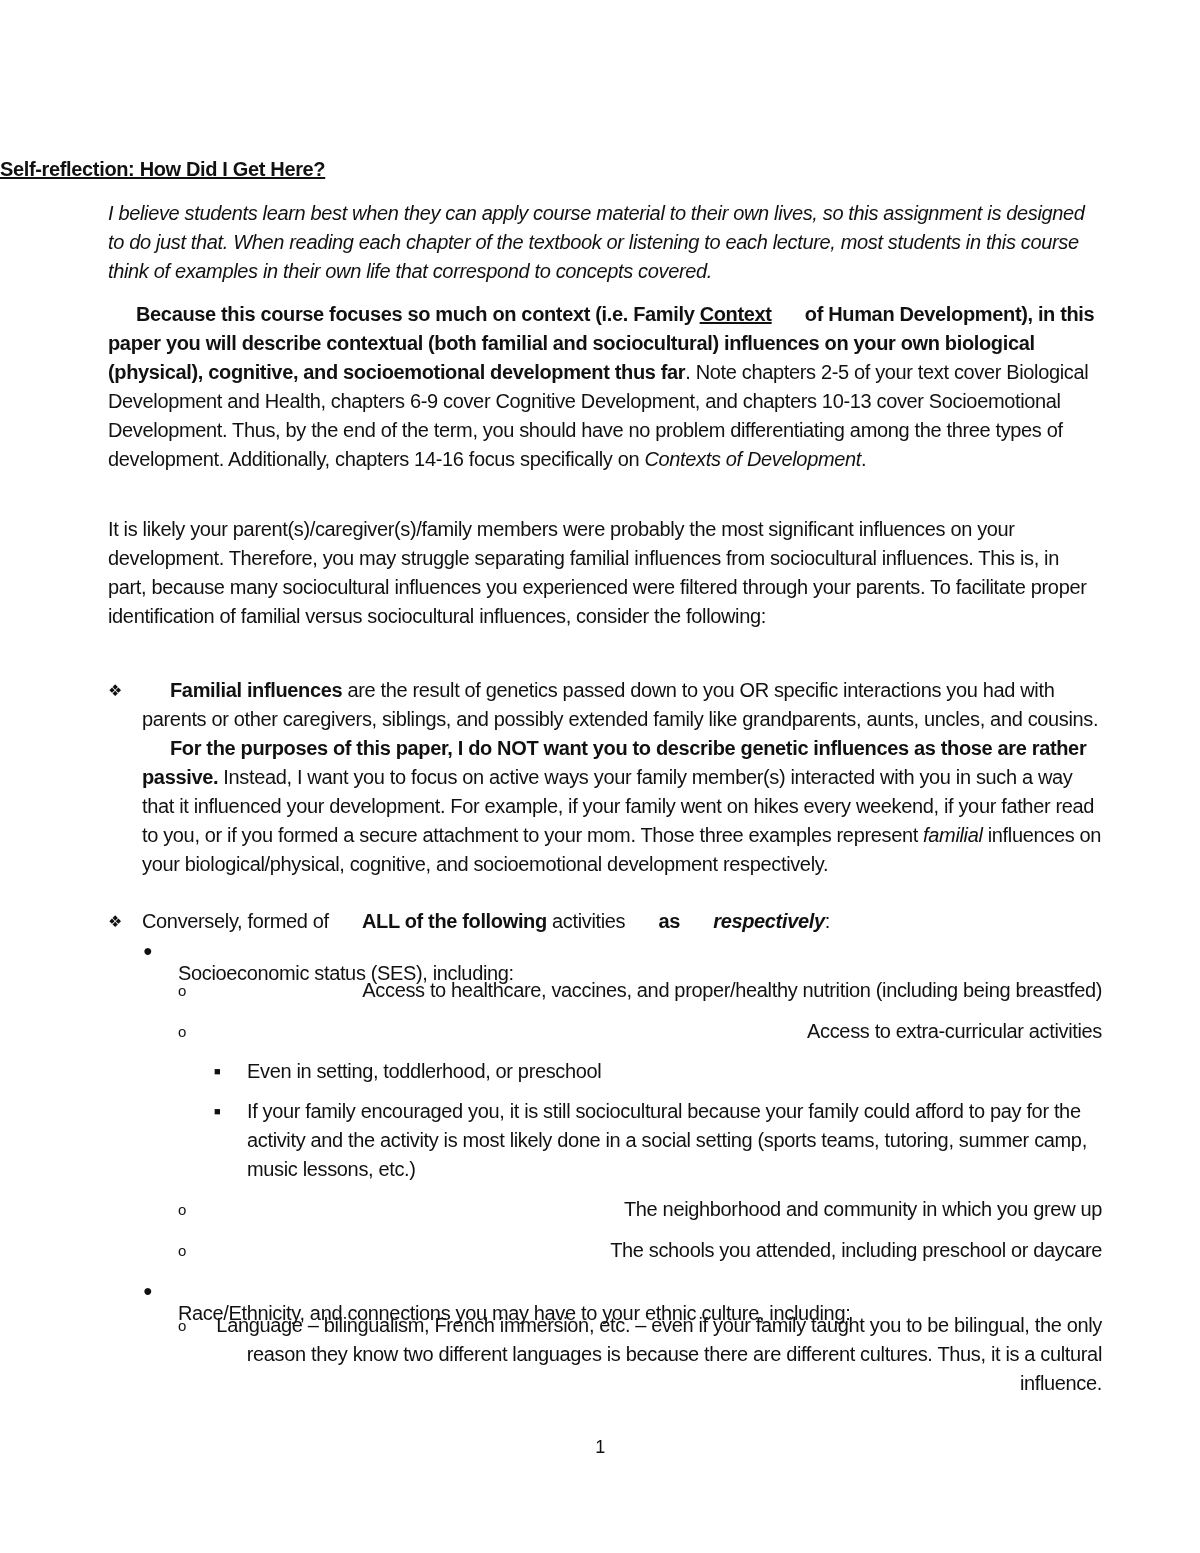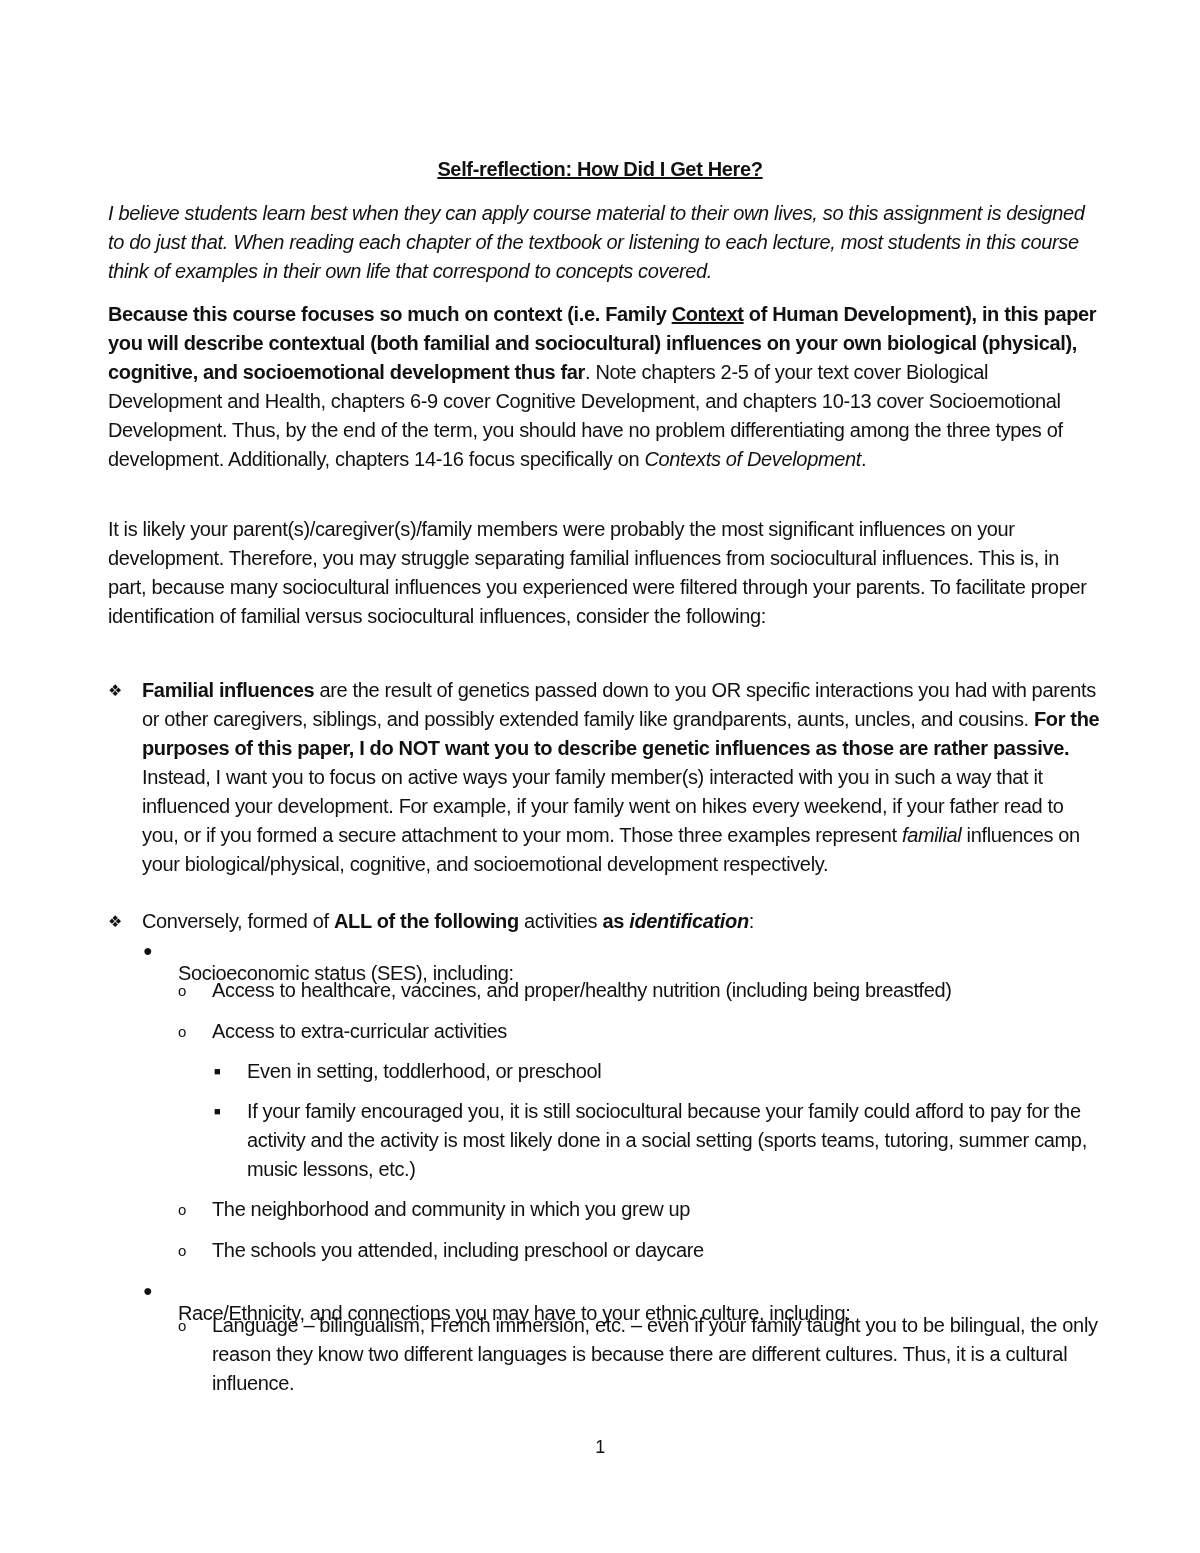--- a/index.html
+++ b/index.html
@@ -6,37 +6,37 @@
   body { width: 1200px; height: 1553px; position: relative; overflow: hidden; }
   .page {
     position: absolute; left: 0; top: 0; width: 1200px; height: 1553px;
     font-family: "Liberation Sans Narrow", "Liberation Sans", sans-serif;
     color: #111;
     font-size: 20px;
     line-height: 29px;
     letter-spacing: -0.35px;
   }
   .title {
-    position: absolute; left: 0; top: 155px; width: 1200px; text-align: center;
+    position: absolute; left: 0; top: 155px; width: 1200px; text-align: left;
     font-weight: bold; text-decoration: underline; font-size: 20px;
   }
   .para { position: absolute; left: 108px; width: 990px; margin: 0; }
   .p1 { top: 199px; font-style: italic; }
   .p2 { top: 300px; }
   .p3 { top: 515px; }
-  b { font-weight: bold; }
+  b { font-weight: bold; margin-left: 28px; }
   i { font-style: italic; }
   .bu { font-weight: bold; text-decoration: underline; margin-top: 11px; }
   .item { position: absolute; left: 108px; width: 990px; }
   .item .marker { position: absolute; left: 0; top: 0; width: 30px; font-size: 16px; }
   .item .text { position: absolute; left: 34px; width: 960px; }
   .lvl2 .marker { left: 35px; }
   .lvl2 .text { left: 70px; width: 920px; margin-top: 23px; }
   .lvl3 .marker { left: 70px; font-size: 15px; }
-  .lvl3 .text { left: 104px; width: 890px; }
+  .lvl3 .text { left: 104px; width: 890px; text-align: right; }
   .lvl4 .marker { left: 106px; font-size: 11px; }
   .lvl4 .text { left: 139px; width: 850px; }
   .pagenum { position: absolute; left: 0; top: 1433px; width: 1200px; text-align: center; font-size: 18px; }
 </style>
 </head>
 <body>
 
 <div class="page">
 
   <div class="title">Self-reflection: How Did I Get Here?</div>
@@ -47,21 +47,21 @@
 
   <p class="para p3">It is likely your parent(s)/caregiver(s)/family members were probably the most significant influences on your development. Therefore, you may struggle separating familial influences from sociocultural influences. This is, in part, because many sociocultural influences you experienced were filtered through your parents. To facilitate proper identification of familial versus sociocultural influences, consider the following:</p>
 
   <div class="item" style="top:676px;">
     <span class="marker">❖</span>
     <span class="text"><b>Familial influences</b><span> are the result of genetics passed down to you OR specific interactions you had with parents or other caregivers, siblings, and possibly extended family like grandparents, aunts, uncles, and cousins. </span><b>For the purposes of this paper, I do NOT want you to describe genetic influences as those are rather passive.</b><span> Instead, I want you to focus on active ways your family member(s) interacted with you in such a way that it influenced your development. For example, if your family went on hikes every weekend, if your father read to you, or if you formed a secure attachment to your mom. Those three examples represent </span><i>familial</i><span> influences on your biological/physical, cognitive, and socioemotional development respectively.</span></span>
   </div>
 
   <div class="item" style="top:907px;">
     <span class="marker">❖</span>
-    <span class="text"><span>Conversely, formed of </span><b>ALL of the following</b><span> activities </span><b>as </b><b><i>identification</i></b><span>:</span></span>
+    <span class="text"><span>Conversely, formed of </span><b>ALL of the following</b><span> activities </span><b>as </b><b><i>respectively</i></b><span>:</span></span>
   </div>
 
   <div class="item lvl2" style="top:936px;">
     <span class="marker">●</span>
     <span class="text">Socioeconomic status (SES), including:</span>
   </div>
 
   <div class="item lvl3" style="top:976px;">
     <span class="marker">o</span>
     <span class="text">Access to healthcare, vaccines, and proper/healthy nutrition (including being breastfed)</span>

